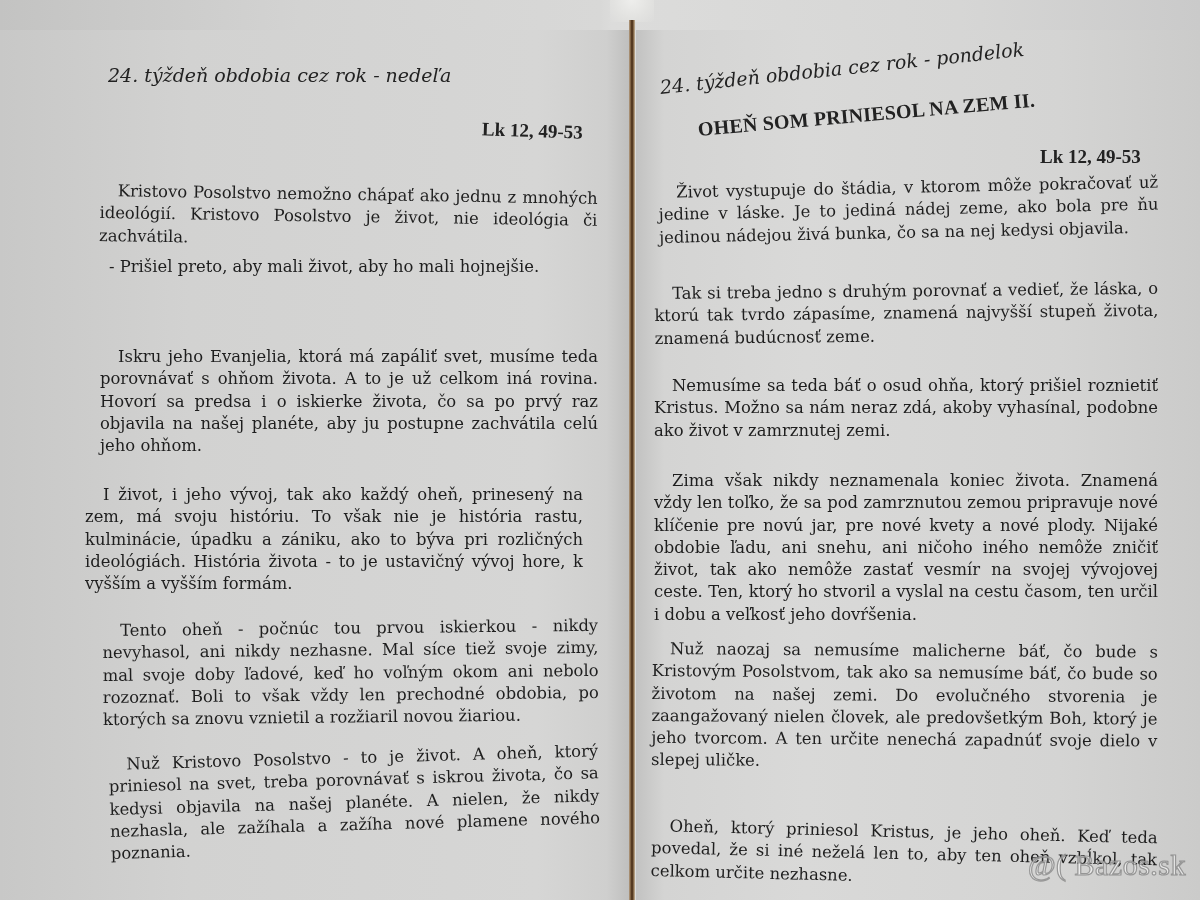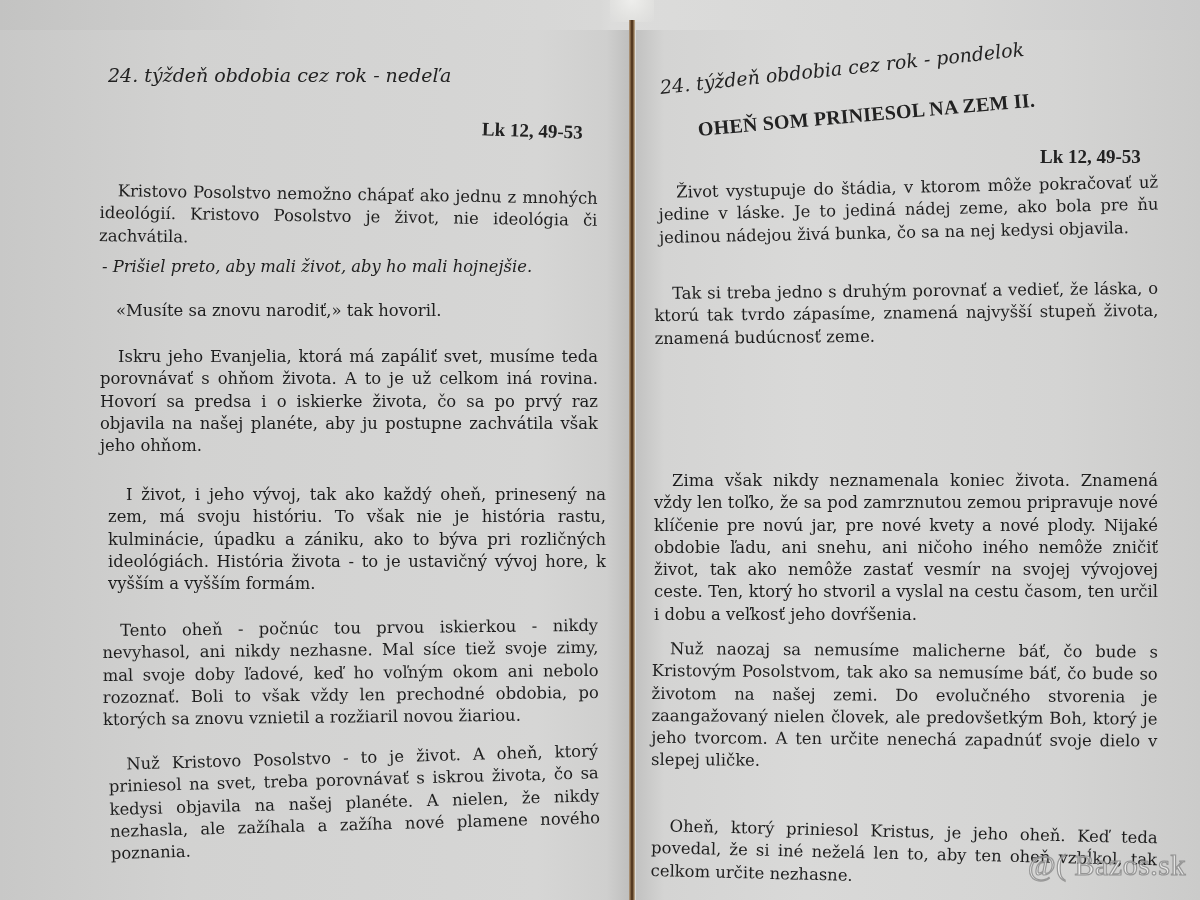--- a/index.html
+++ b/index.html
@@ -100,46 +100,46 @@
 
 <div class="book">
 
   <div class="page page-left">
     <div class="running-head" style="left:108px; top:34px;">24. týždeň obdobia cez rok  - nedeľa</div>
 
     <div class="ref" style="left:482px; top:90px; transform:rotate(2deg);">Lk 12, 49-53</div>
 
     <div class="para" style="left:100px; top:150px; width:498px; transform:rotate(0.9deg); transform-origin:left top;"><span class="indent"></span><span>Kristovo Posolstvo nemožno chápať ako jednu z mnohých ideológií. Kristovo Posolstvo je život, nie ideológia či zachvátila.</span></div>
 
-    <div class="para" style="left:102px; top:226px; width:482px;font-style:italic;"><span>- Prišiel preto, aby mali život, aby ho mali hojnejšie.</span></div>
+    <div class="para" style="left:109px; top:226px; width:482px;"><span>- Prišiel preto, aby mali život, aby ho mali hojnejšie.</span></div>
 
-    <div class="para" style="left:116px; top:270px; width:482px;"><span>«Musíte sa znovu narodiť,» tak hovoril.</span></div>
 
-    <div class="para" style="left:100px; top:316px; width:498px;"><span class="indent"></span><span>Iskru jeho Evanjelia, ktorá má zapáliť svet, musíme teda porovnávať s ohňom života. A to je už celkom iná rovina. Hovorí sa predsa i o iskierke života, čo sa po prvý raz objavila na našej planéte, aby ju postupne zachvátila však jeho ohňom.</span></div>
+    <div class="para" style="left:100px; top:316px; width:498px;"><span class="indent"></span><span>Iskru jeho Evanjelia, ktorá má zapáliť svet, musíme teda porovnávať s ohňom života. A to je už celkom iná rovina. Hovorí sa predsa i o iskierke života, čo sa po prvý raz objavila na našej planéte, aby ju postupne zachvátila celú jeho ohňom.</span></div>
 
-    <div class="para" style="left:108px; top:454px; width:498px;"><span class="indent"></span><span>I život, i jeho vývoj, tak ako každý oheň, prinesený na zem, má svoju históriu. To však nie je história rastu, kulminácie, úpadku a zániku, ako to býva pri rozličných ideológiách. História života - to je ustavičný vývoj hore, k vyšším a vyšším formám.</span></div>
+    <div class="para" style="left:85px; top:454px; width:498px;"><span class="indent"></span><span>I život, i jeho vývoj, tak ako každý oheň, prinesený na zem, má svoju históriu. To však nie je história rastu, kulminácie, úpadku a zániku, ako to býva pri rozličných ideológiách. História života - to je ustavičný vývoj hore, k vyšším a vyšším formám.</span></div>
 
     <div class="para" style="left:102px; top:590px; width:496px; transform:rotate(-0.6deg); transform-origin:left top;"><span class="indent"></span><span>Tento oheň - počnúc tou prvou iskierkou - nikdy nevyhasol, ani nikdy nezhasne. Mal síce tiež svoje zimy, mal svoje doby ľadové, keď ho voľným okom ani nebolo rozoznať. Boli to však vždy len prechodné obdobia, po ktorých sa znovu vznietil a rozžiaril novou žiariou.</span></div>
 
     <div class="para" style="left:108px; top:724px; width:490px; transform:rotate(-1.6deg); transform-origin:left top;"><span class="indent"></span><span>Nuž Kristovo Posolstvo - to je život. A oheň, ktorý priniesol na svet, treba porovnávať s iskrou života, čo sa kedysi objavila na našej planéte. A nielen, že nikdy nezhasla, ale zažíhala a zažíha nové plamene nového poznania.</span></div>
   </div>
 
   <div class="spine-top"></div>
   <div class="spine"></div>
 
   <div class="page page-right">
     <div class="running-head" style="left:24px; top:46px; transform:rotate(-6deg); transform-origin:left center;">24. týždeň obdobia cez rok - pondelok</div>
 
     <div class="title" style="left:62px; top:88px; transform:rotate(-5deg); transform-origin:left center;">OHEŇ SOM PRINIESOL NA ZEM  II.</div>
     <div class="ref" style="left:404px; top:116px;">Lk 12, 49-53</div>
 
     <div class="para" style="left:22px; top:152px; width:500px; transform:rotate(-1.2deg); transform-origin:left top;"><span class="indent"></span><span>Život vystupuje do štádia, v ktorom môže pokračovať už jedine v láske. Je to jediná nádej zeme, ako bola pre ňu jedinou nádejou živá bunka, čo sa na nej kedysi objavila.</span></div>
 
     <div class="para" style="left:18px; top:253px; width:504px; transform:rotate(-0.6deg); transform-origin:left top;"><span class="indent"></span><span>Tak si treba jedno s druhým porovnať a vedieť, že láska, o ktorú tak tvrdo zápasíme, znamená najvyšší stupeň života, znamená budúcnosť zeme.</span></div>
 
+    <div class="para" style="left:18px; top:345px; width:504px;"><span class="indent"></span><span>Nemusíme sa teda báť o osud ohňa, ktorý prišiel roznietiť Kristus. Možno sa nám neraz zdá, akoby vyhasínal, podobne ako život v zamrznutej zemi.</span></div>
 
     <div class="para" style="left:18px; top:440px; width:504px;"><span class="indent"></span><span>Zima však nikdy neznamenala koniec života. Znamená vždy len toľko, že sa pod zamrznutou zemou pripravuje nové klíčenie pre novú jar, pre nové kvety a nové plody. Nijaké obdobie ľadu, ani snehu, ani ničoho iného nemôže zničiť život, tak ako nemôže zastať vesmír na svojej vývojovej ceste. Ten, ktorý ho stvoril a vyslal na cestu časom, ten určil i dobu a veľkosť jeho dovŕšenia.</span></div>
 
     <div class="para" style="left:16px; top:608px; width:506px; transform:rotate(0.4deg); transform-origin:left top;"><span class="indent"></span><span>Nuž naozaj sa nemusíme malicherne báť, čo bude s Kristovým Posolstvom, tak ako sa nemusíme báť, čo bude so životom na našej zemi. Do evolučného stvorenia je zaangažovaný nielen človek, ale predovšetkým Boh, ktorý je jeho tvorcom. A ten určite nenechá zapadnúť svoje dielo v slepej uličke.</span></div>
 
     <div class="para" style="left:16px; top:785px; width:506px; transform:rotate(1.4deg); transform-origin:left top;"><span class="indent"></span><span>Oheň, ktorý priniesol Kristus, je jeho oheň. Keď teda povedal, že si iné neželá len to, aby ten oheň vzbĺkol, tak celkom určite nezhasne.</span></div>
   </div>
 
   <div class="watermark">@( Bazos.sk</div>
 </div>

